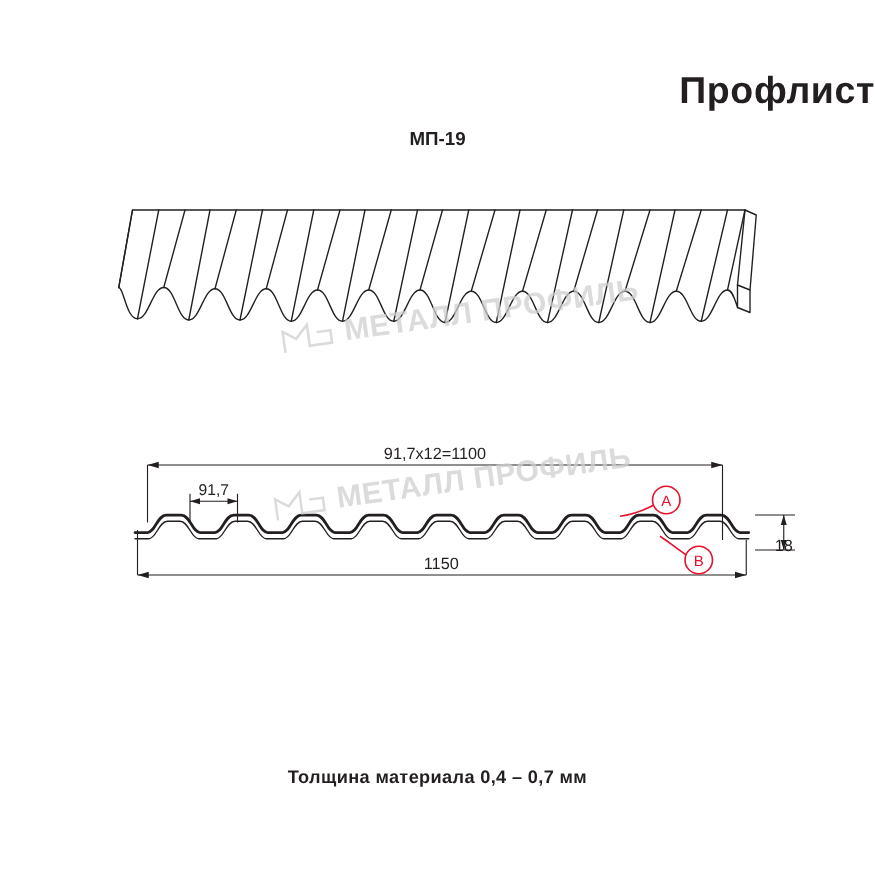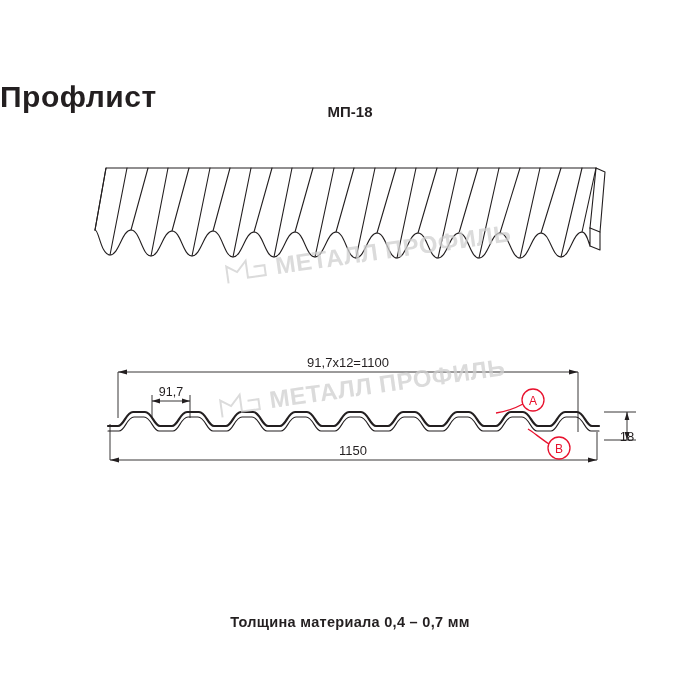--- a/index.html
+++ b/index.html
@@ -18,26 +18,25 @@
   .page {
     position: relative;
     width: 700px;
     height: 700px;
   }
   .title {
     position: absolute;
     top: 56px;
     left: 0;
     width: 700px;
-    text-align: left;
+    text-align: right;
     font-size: 30px;
     font-weight: bold;
     letter-spacing: 0.5px;
     color: #231f20;
-    margin-top: 24px;
   }
   .subtitle {
     position: absolute;
     top: 103px;
     left: 0;
     width: 700px;
     text-align: center;
     font-size: 15px;
     font-weight: bold;
     color: #231f20;
@@ -93,21 +92,21 @@
     vertical-align: middle;
     letter-spacing: 0.5px;
   }
 </style>
 </head>
 <body>
 
 <div class="page">
 
   <div class="title">Профлист</div>
-  <div class="subtitle">МП-18</div>
+  <div class="subtitle">МП-19</div>
 
   <svg class="artboard" width="700" height="700" viewBox="0 0 700 700">
 
     <g fill="none" stroke="#231f20" stroke-width="1.1" stroke-linejoin="round" stroke-linecap="round">
 
       <path d="M95,230 L106,168 L596,168 L590,228" stroke-width="1.1"></path>
 
       <path d="M596,168 L605,172 L600,232 L590,228"></path>
 
       <path d="M95,230

